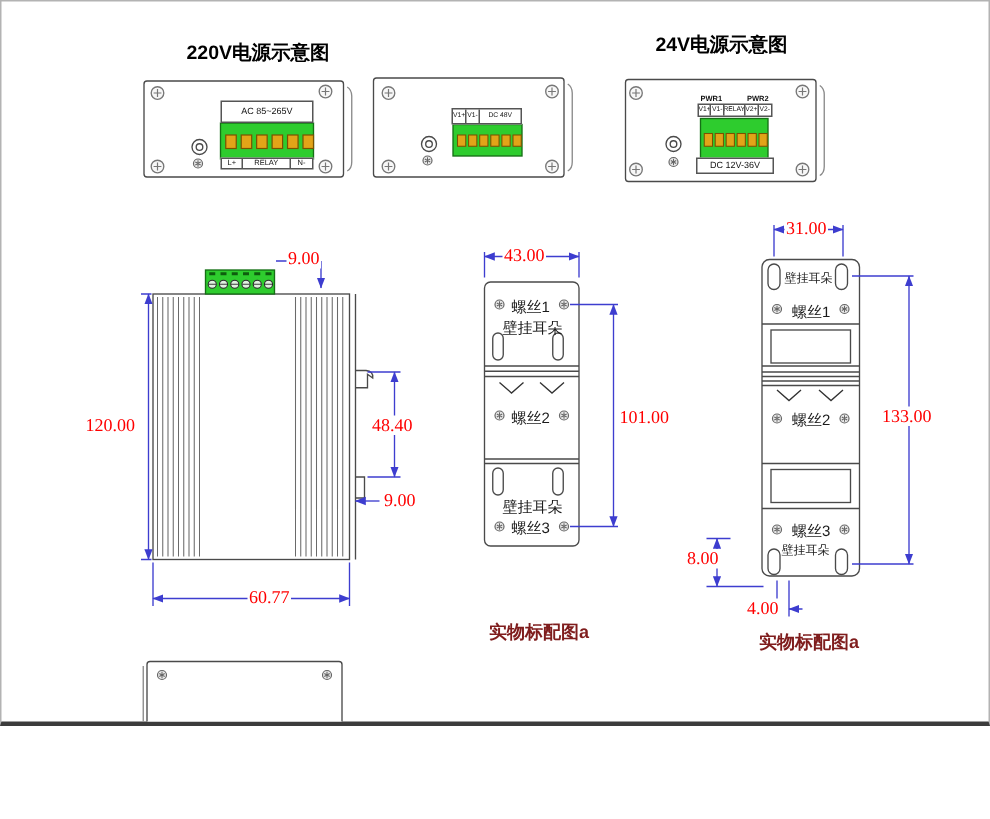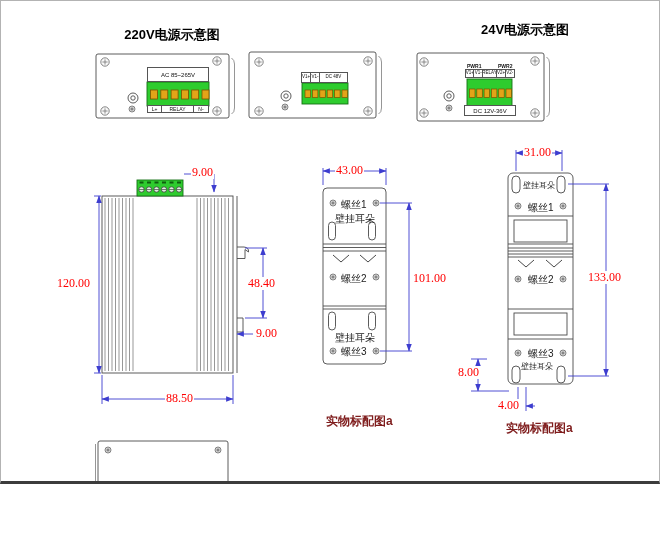--- a/index.html
+++ b/index.html
@@ -203,21 +203,21 @@
       <rect x="97" y="440" width="130" height="66" rx="2" fill="#fff"></rect>
       <path d="M94.5,443 v60" stroke="#8a8a8a"></path>
       <use href="#ps" x="107" y="449"></use>
       <use href="#ps" x="217" y="449"></use>
       <use href="#ps" x="107" y="497"></use>
       <use href="#ps" x="217" y="497"></use>
     </g>
   </svg>
 
   <span class="t title" style="left:116px;top:25px;width:110px;">220V电源示意图</span>
-  <span class="t title" style="left:428px;top:20px;width:104px;margin-left:44px;">24V电源示意图</span>
+  <span class="t title" style="left:428px;top:20px;width:104px;">24V电源示意图</span>
 
   <div class="lbox f6" style="left:146px;top:66px;width:62px;height:15px;">
     <span>AC 85~265V</span>
   </div>
   <div class="cells f5" style="left:146px;top:104px;width:62px;height:8px;">
     <span class="cell" style="width:14px;">L+</span>
     <span class="cell grow">RELAY</span>
     <span class="cell" style="width:14px;">N-</span>
   </div>
 
@@ -237,21 +237,21 @@
     <span class="cell" style="width:9px;">V2-</span>
   </div>
   <div class="lbox f6" style="left:463px;top:104px;width:52px;height:11px;">
     <span>DC 12V-36V</span>
   </div>
 
   <span class="t dim" style="left:190px;top:165px;">9.00</span>
   <span class="t dim" style="left:55px;top:276px;">120.00</span>
   <span class="t dim" style="left:246px;top:276px;">48.40</span>
   <span class="t dim" style="left:254px;top:326px;">9.00</span>
-  <span class="t dim" style="left:164px;top:391px;">88.50</span>
+  <span class="t dim" style="left:164px;top:391px;">60.77</span>
 
   <span class="t dim" style="left:334px;top:163px;">43.00</span>
   <span class="t dim" style="left:411px;top:271px;">101.00</span>
   <span class="t zh" style="left:340px;top:197px;">螺丝1</span>
   <span class="t zh" style="left:334px;top:211px;">壁挂耳朵</span>
   <span class="t zh" style="left:340px;top:271px;">螺丝2</span>
   <span class="t zh" style="left:334px;top:330px;">壁挂耳朵</span>
   <span class="t zh" style="left:340px;top:344px;">螺丝3</span>
   <span class="t caption" style="left:325px;top:412px;">实物标配图a</span>
 

